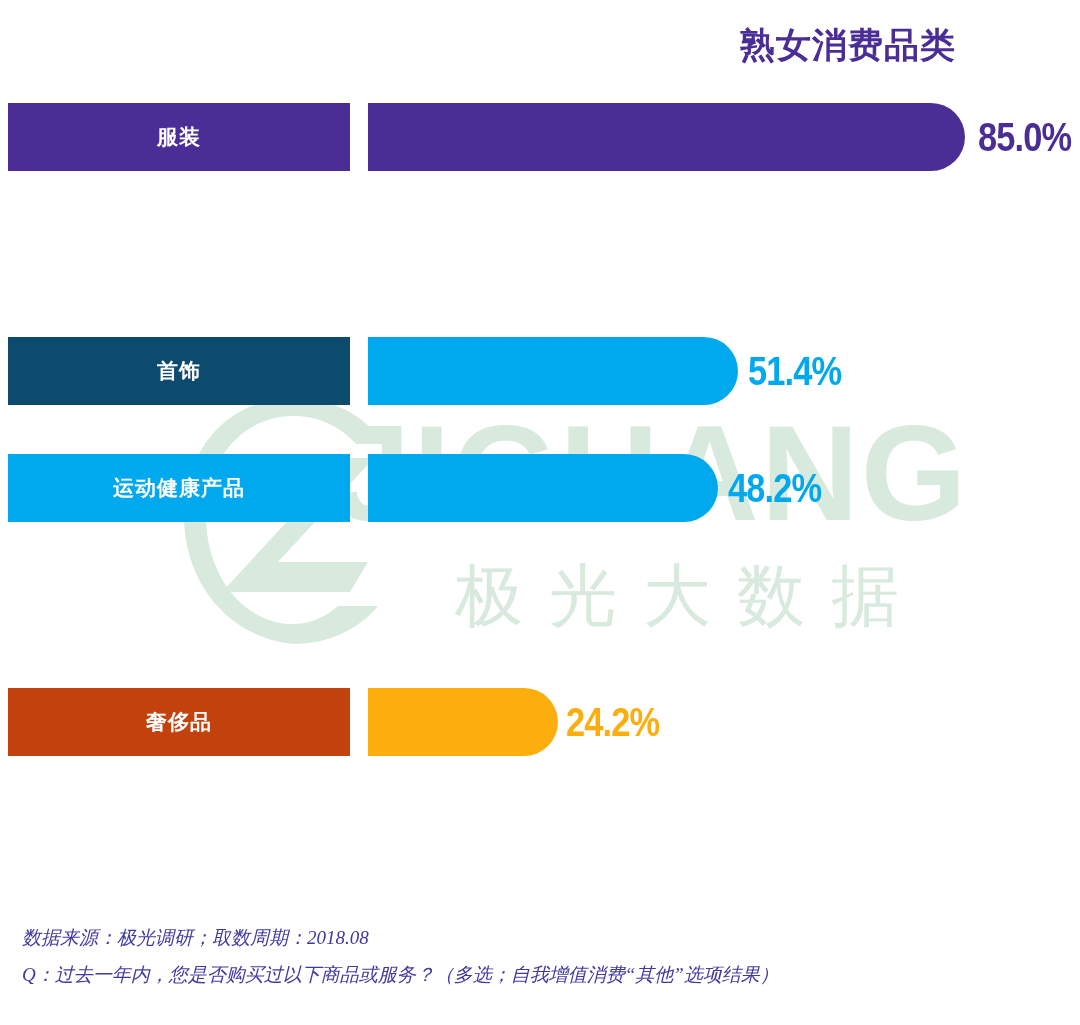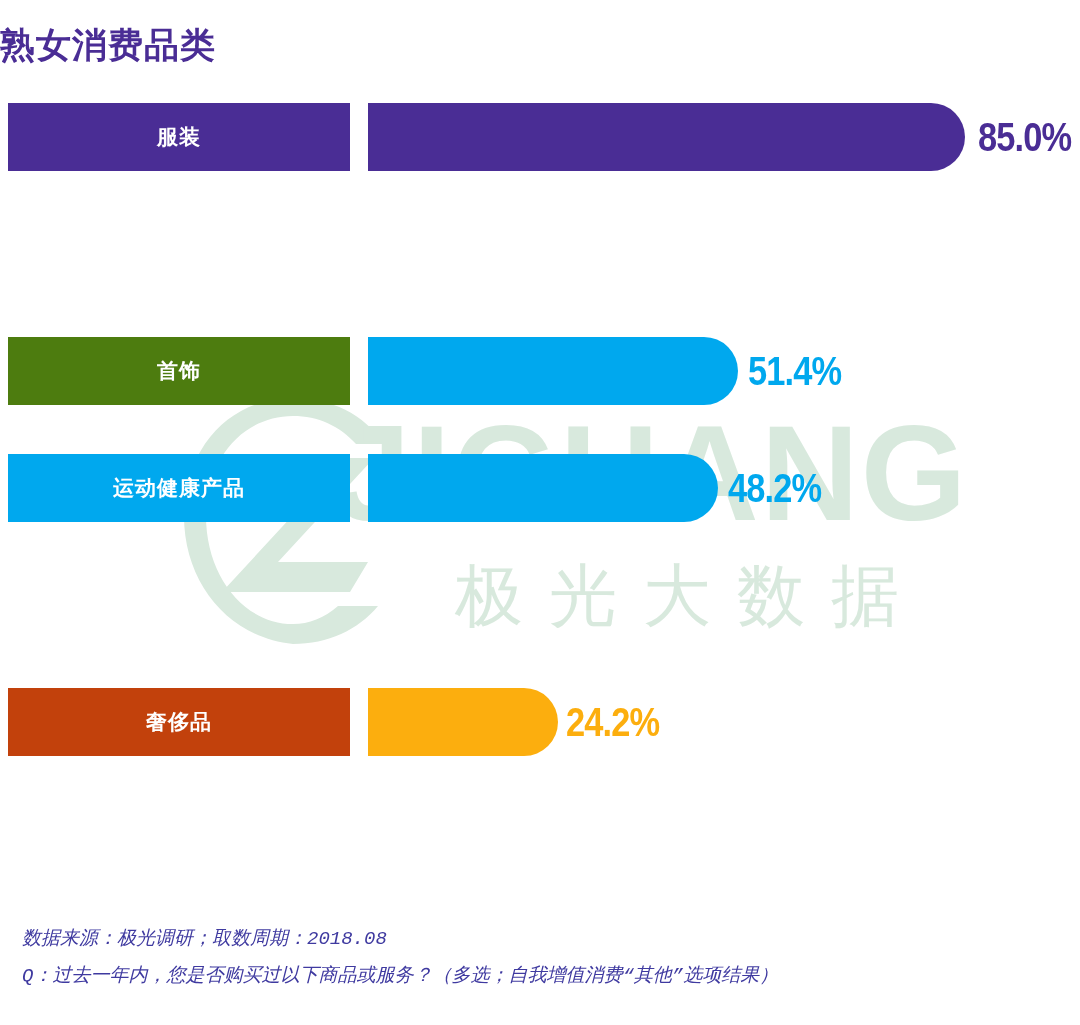--- a/index.html
+++ b/index.html
@@ -65,25 +65,26 @@
     left: 0; top: 0;
     width: 1080px;
     height: 1025px;
     z-index: 2;
   }
   .chart-title {
     position: absolute;
     left: 0;
     top: 22px;
     width: 920px;
-    text-align: left;
+    text-align: right;
     font-size: 35px;
     font-weight: bold;
     color: #4a2d95;
     letter-spacing: 1px;
+    padding-left: 36px;
   }
 
   .row {
     position: absolute;
     left: 0;
     width: 1080px;
     height: 50px;
   }
   .cat-panel {
     position: absolute;
@@ -127,21 +128,21 @@
   }
 
   
   .footer {
     position: absolute;
     left: 22px;
     z-index: 3;
     color: #3f3aa0;
     font-style: italic;
     font-size: 19px;
-    font-family: Liberation Mono, monospace;
+    font-family: Liberation Serif, serif;
     white-space: nowrap;
   }
   .footer-source { top: 925px; }
   .footer-question { top: 962px; }
 </style>
 </head>
 <body>
 
 <div class="watermark">
   <svg class="wm-logo" viewBox="0 0 230 258">
@@ -161,21 +162,21 @@
       <span class="cat-label">服装</span>
     </div>
     <div class="bar-track" style="width:597px">
       <div class="bar" style="background:#4a2d95;width:597px"></div>
     </div>
     <div class="bar-value" style="left:978px;color:#4a2d95">85.0%</div>
   </div>
 
 
   <div class="row" style="top:337px">
-    <div class="cat-panel" style="background:#4d7c0f">
+    <div class="cat-panel" style="background:#0c4a6e">
       <span class="cat-label">首饰</span>
     </div>
     <div class="bar-track" style="width:370px">
       <div class="bar" style="background:#00a8ee;width:370px"></div>
     </div>
     <div class="bar-value" style="left:748px;color:#00a8ee">51.4%</div>
   </div>
 
   <div class="row" style="top:454px">
     <div class="cat-panel" style="background:#00a8ee">

